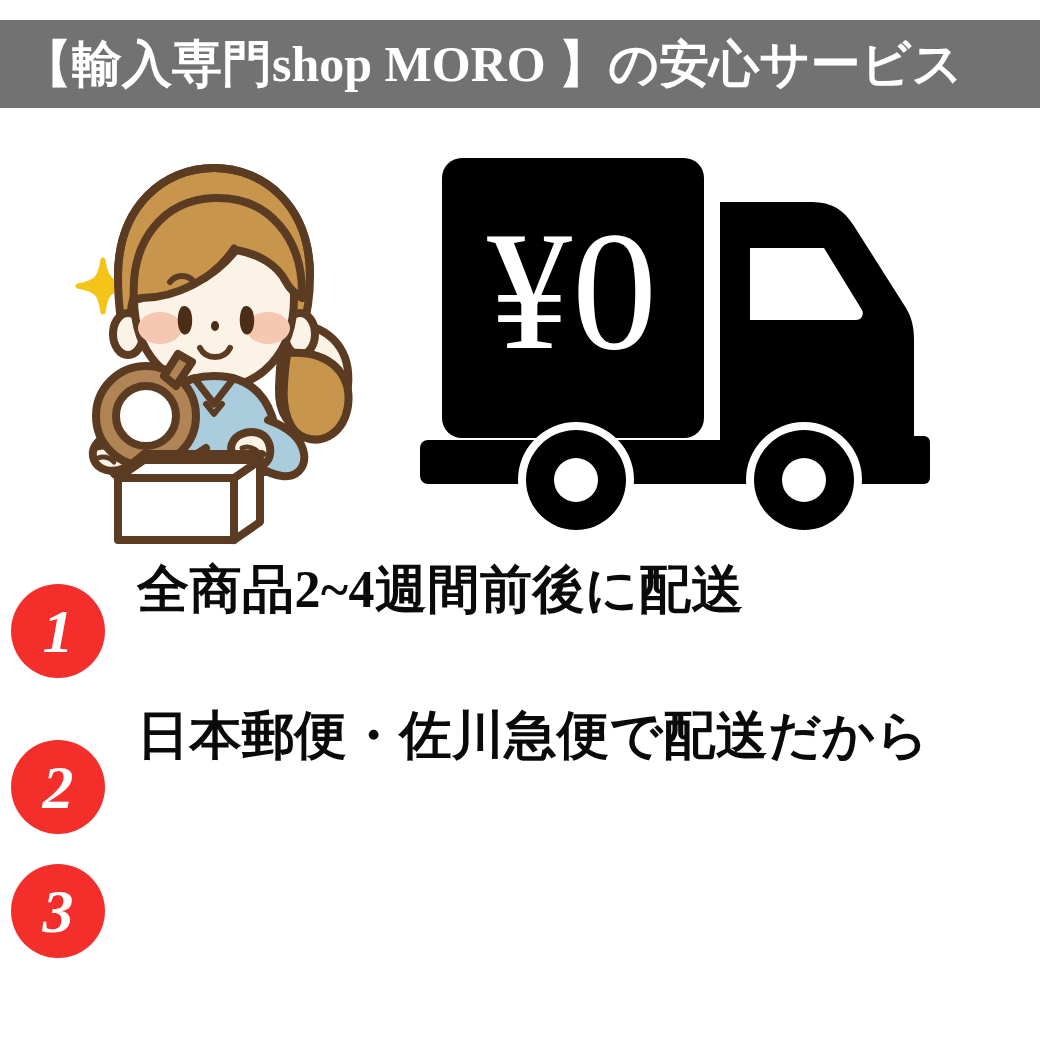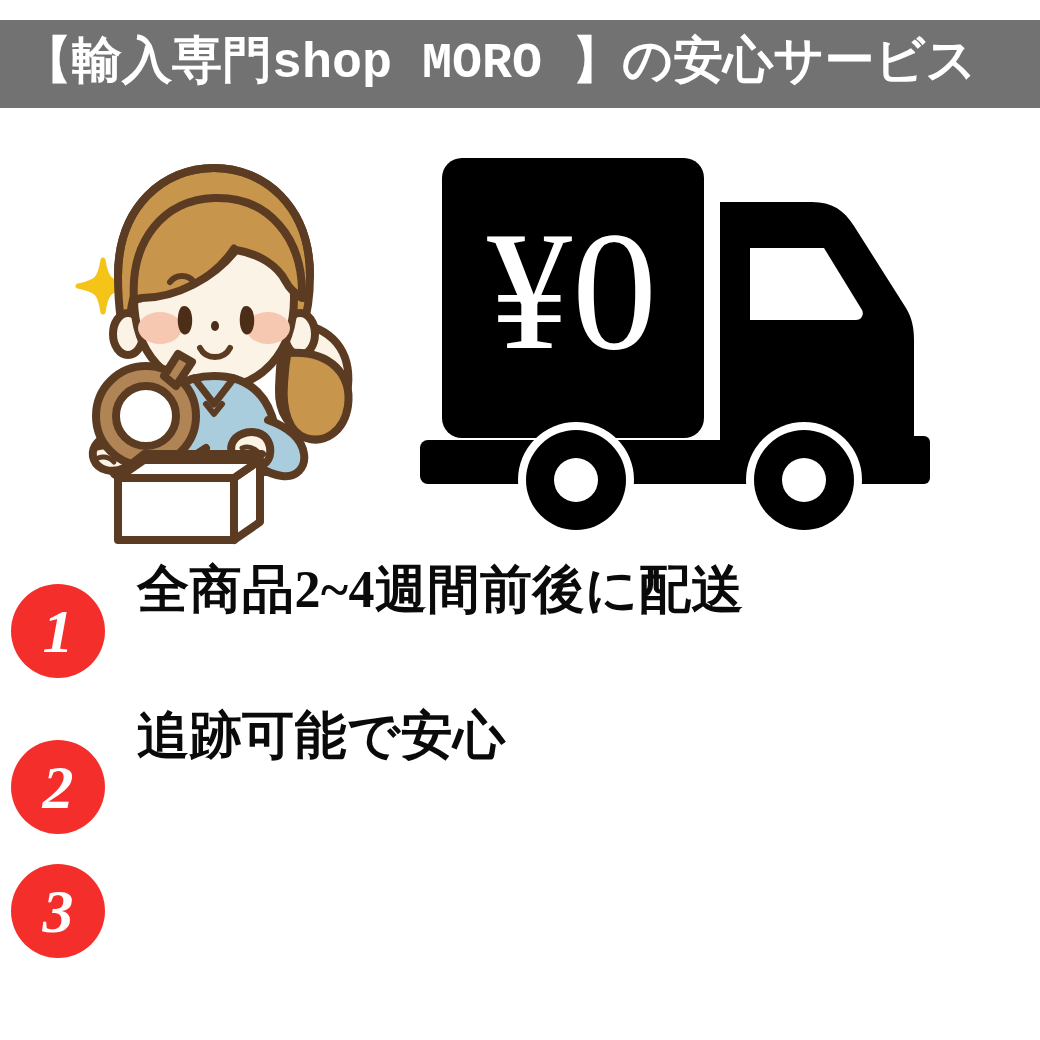--- a/index.html
+++ b/index.html
@@ -14,21 +14,21 @@
   
   .header-band {
     position: absolute;
     left: 0; top: 20px;
     width: 1040px; height: 88px;
     background: #727272;
     display: flex;
     align-items: center;
   }
   .header-title {
-    font-family: Liberation Mono, monospace;
+    font-family: Liberation Serif, serif;
     font-weight: 700;
     font-size: 50px;
     line-height: 1;
     color: #ffffff;
     white-space: nowrap;
     padding-left: 22px;
     letter-spacing: 0px;
   }
 
   
@@ -209,21 +209,21 @@
     <div class="list-item item-1">
       <div class="badge">1</div>
       <div class="item-text">
         <span class="line">全商品2~4週間前後に配送</span>
       </div>
     </div>
 
     <div class="list-item item-2">
       <div class="badge">2</div>
       <div class="item-text">
-        <span class="line">追跡可能で安心</span>
+        <span class="line">日本郵便・佐川急便で配送だから</span>
       </div>
     </div>
 
     <div class="list-item item-3">
       <div class="badge">3</div>
     </div>
 
   </div>
 </div>
 

